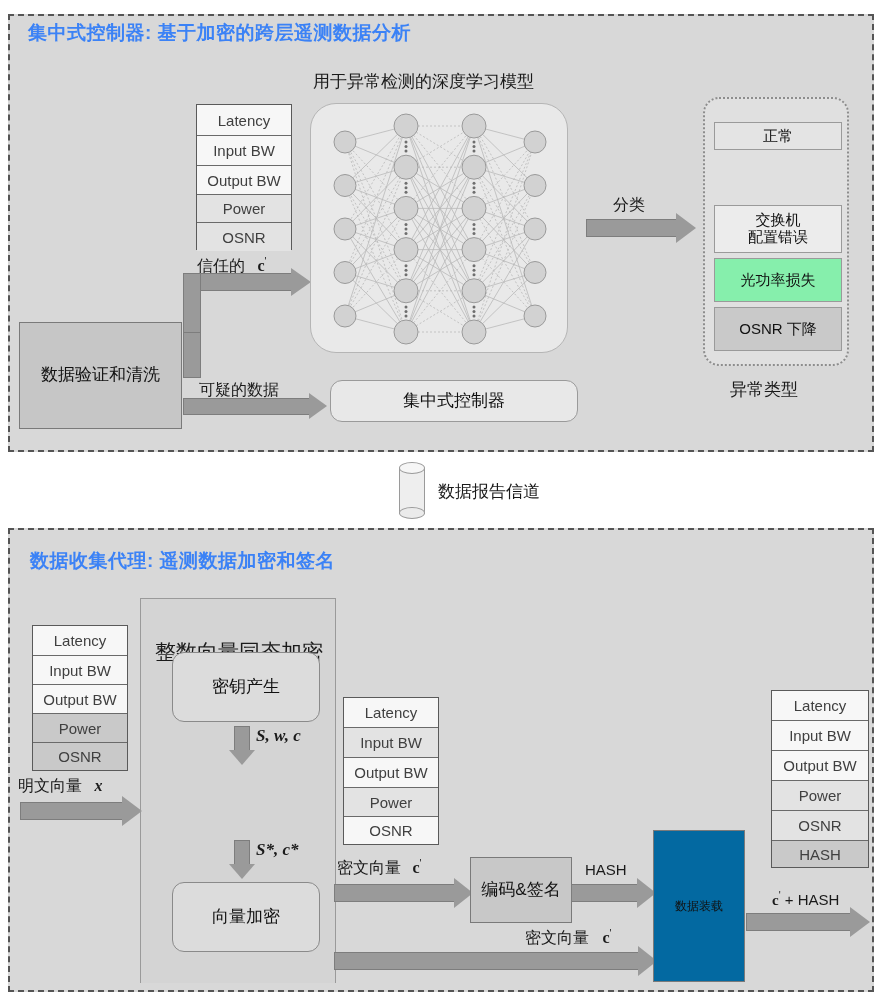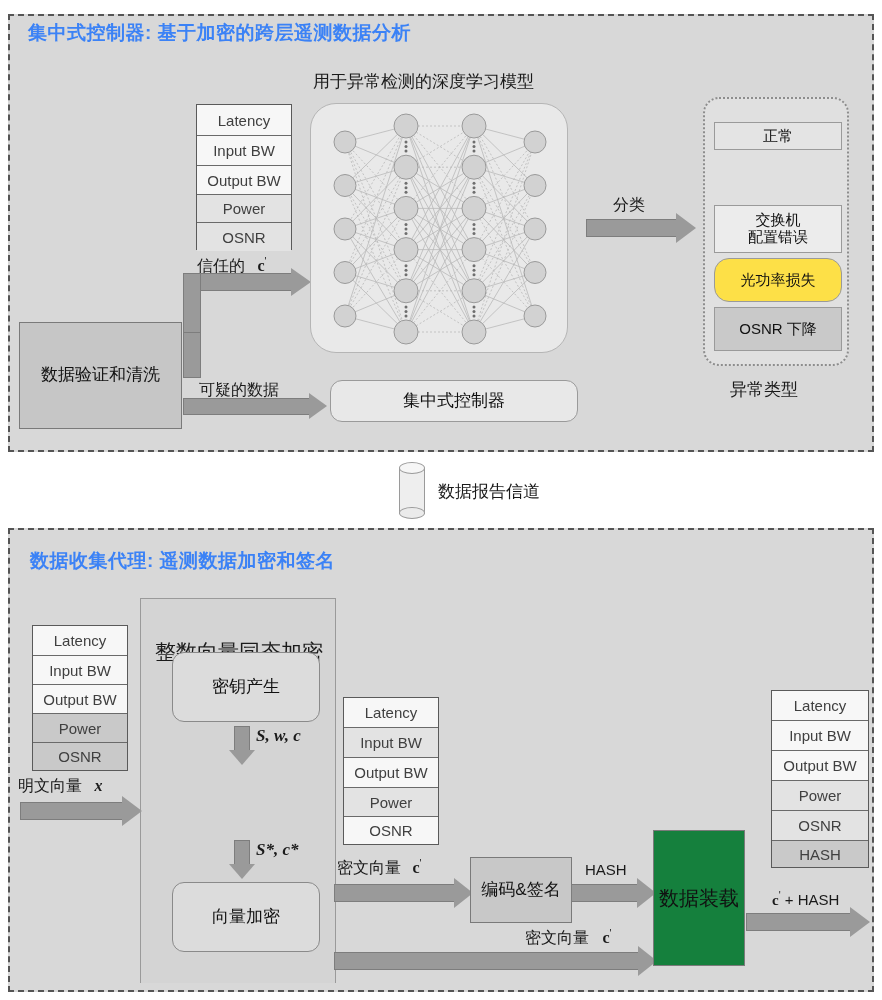--- a/index.html
+++ b/index.html
@@ -403,21 +403,21 @@
   </div>
 
   <div class="lbl lbl-cn" style="left:613px; top:195px;">分类</div>
   <div class="ah-body" style="left:586px; top:219px; width:92px; height:18px;"></div>
   <div class="ah-head" style="left:676px; top:213px; border-top-width:15px; border-bottom-width:15px; border-left-width:20px;"></div>
 
   <div id="anomaly-wrap">
     <div class="anom-item" style="top:23px; height:28px; background:#e4e4e4;">正常</div>
     <div class="anom-item" style="top:106px; height:48px; background:#ececec; white-space:pre-line;">交换机
 配置错误</div>
-    <div class="anom-item" style="top:159px; height:44px; background:#fde047;border-radius:15px;">光功率损失</div>
+    <div class="anom-item" style="top:159px; height:44px; background:#86efac;">光功率损失</div>
     <div class="anom-item" style="top:208px; height:44px; background:#c9c9c9;">OSNR 下降</div>
   </div>
   <div class="lbl lbl-cn" style="left:730px; top:378px; font-size:17px;">异常类型</div>
 
   <div id="cylinder">
     <div id="cyl-body"></div>
     <div id="cyl-top"></div>
     <div id="cyl-bot"></div>
   </div>
   <div class="lbl lbl-cn" style="left:438px; top:480px; font-size:17px;">数据报告信道</div>
@@ -483,21 +483,21 @@
   <div class="ah-body" style="left:571px; top:884px; width:68px; height:18px;"></div>
   <div class="ah-head" style="left:637px; top:878px; border-top-width:15px; border-bottom-width:15px; border-left-width:19px;"></div>
 
   <div class="lbl lbl-cn" style="left:525px; top:928px;">
     <span>密文向量</span>
     <span class="sym" style="margin-left:9px;">c</span><span class="sup">'</span>
   </div>
   <div class="ah-body" style="left:334px; top:952px; width:306px; height:18px;"></div>
   <div class="ah-head" style="left:638px; top:946px; border-top-width:15px; border-bottom-width:15px; border-left-width:19px;"></div>
 
-  <div class="sbox" id="payload-box" style="left:653px; top:830px; width:92px; height:136px; background:#15803d; font-size:20px;">数据装载</div>
+  <div class="sbox" id="payload-box" style="left:653px; top:830px; width:92px; height:152px; background:#0369a1; font-size:12px;">数据装载</div>
 
   <div class="metrics" id="right-metrics" style="left:771px; top:690px; width:98px; height:178px;">
     <div class="row shade1" style="height:30px;">Latency</div>
     <div class="row shade1" style="height:30px;">Input BW</div>
     <div class="row shade1" style="height:30px;">Output BW</div>
     <div class="row shade2" style="height:30px;">Power</div>
     <div class="row shade2" style="height:30px;">OSNR</div>
     <div class="row shade3" style="height:26px;">HASH</div>
   </div>
 

